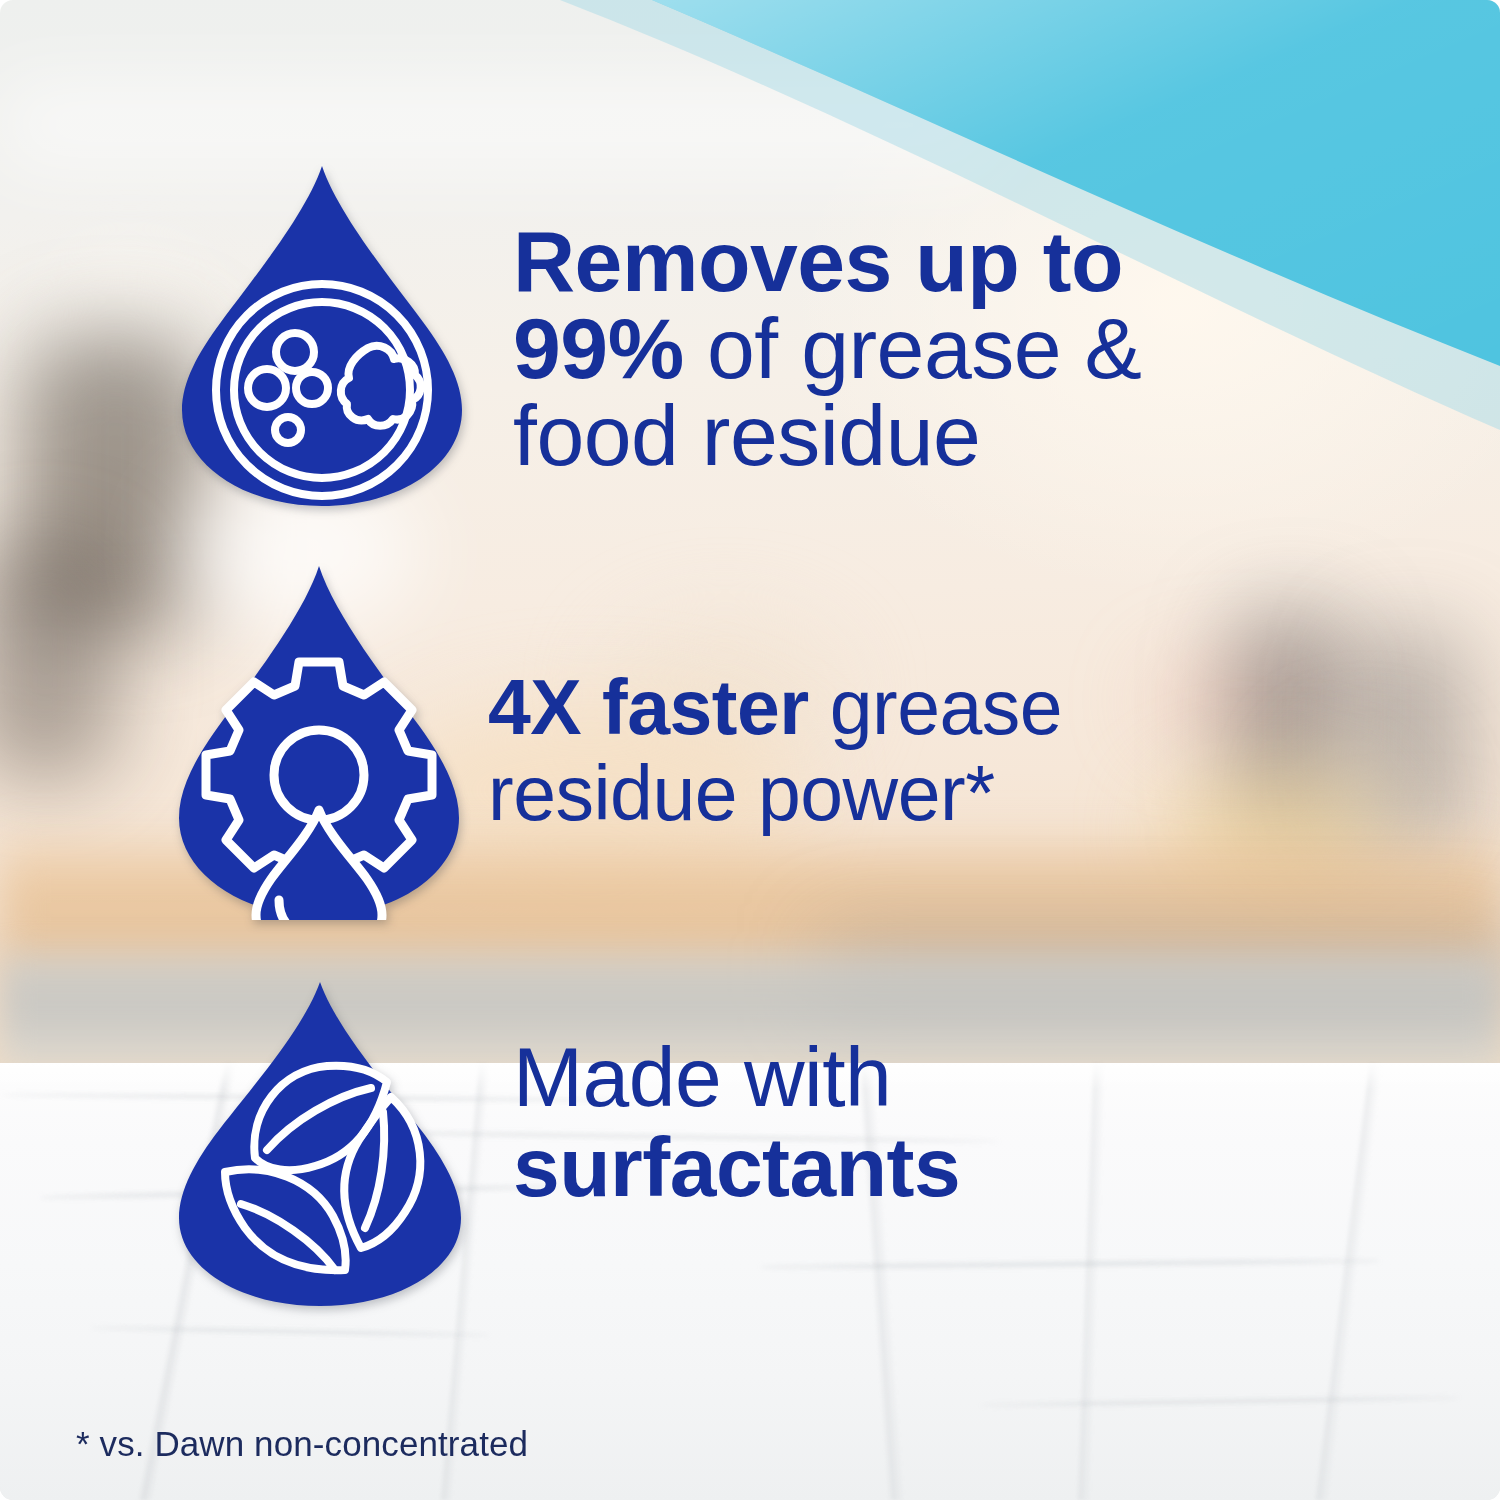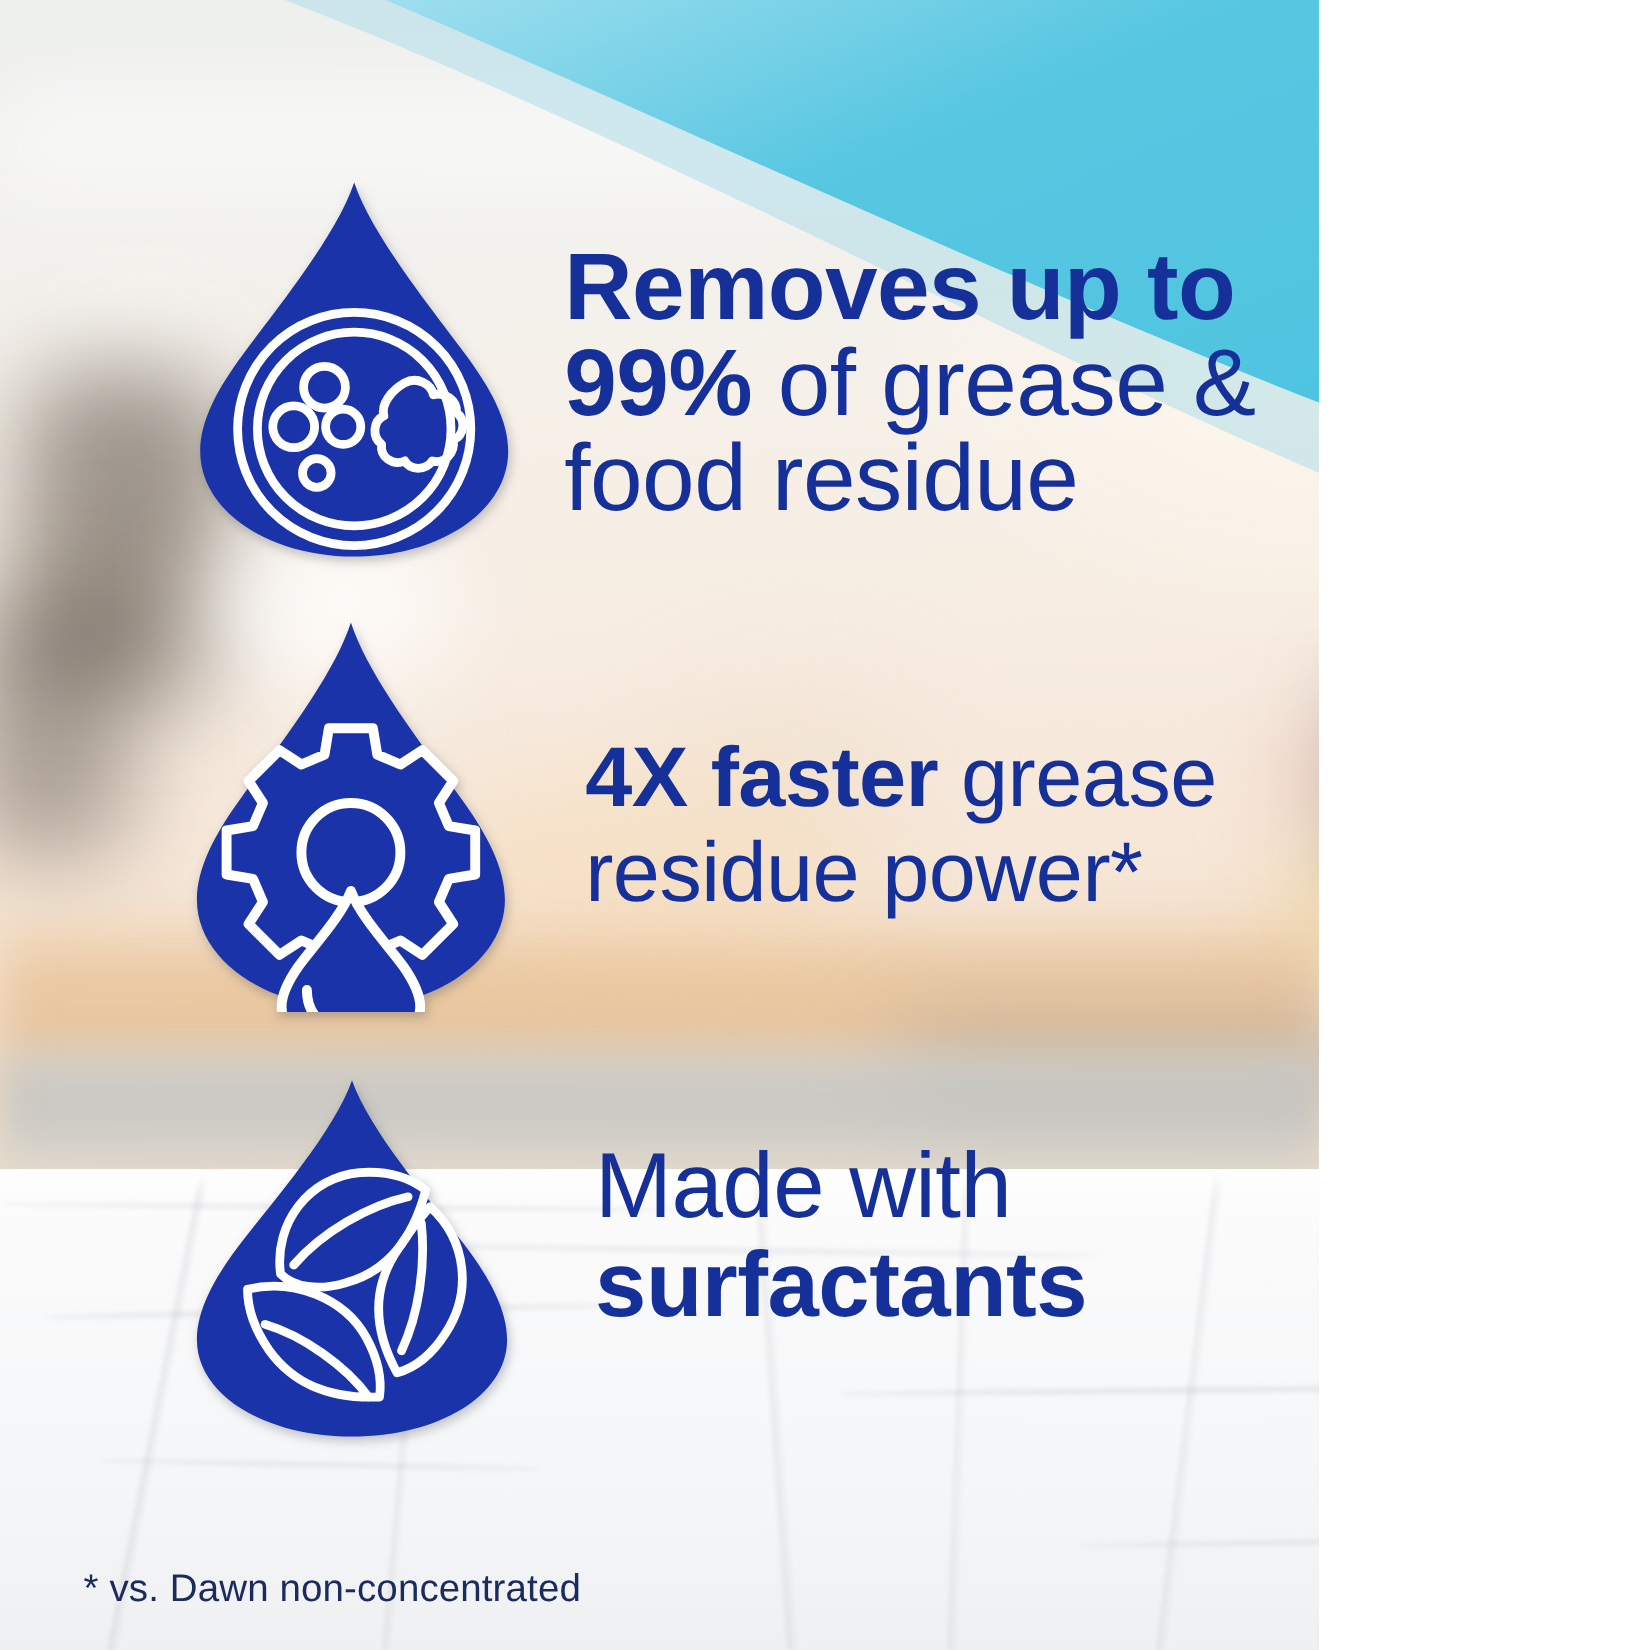--- a/index.html
+++ b/index.html
@@ -7,23 +7,24 @@
   body {
     font-family:"Liberation Sans", sans-serif;
     background:#ffffff;
     overflow:hidden;
     position:relative;
   }
 
   
   #canvas {
     position:relative;
-    width:1199px;
+    width:1500px;
     height:1500px;
     overflow:hidden;
+    border-radius:13px;
   }
 
   
   .bg-photo {
     position:absolute;
     inset:0;
     background:
       
       radial-gradient(ellipse 560px 420px at 1180px 300px, rgba(255,248,238,.95) 0%, rgba(255,246,232,0) 70%),
       
@@ -107,22 +108,22 @@
     position:absolute;
     color:#16309A;
     letter-spacing:-.5px;
   }
   .feature-text .ln { display:block; white-space:nowrap; }
   .feature-text .bold { font-weight:bold; }
   .feature-text .reg  { font-weight:normal; }
 
   
   #text-1 { left:513px; top:218px; font-size:86px;  line-height:87px; }
-  #text-2 { left:532px; top:664px; font-size:77px;  line-height:86px; }
-  #text-3 { left:513px; top:1032px;font-size:84px;  line-height:90px;margin-left:28px; }
+  #text-2 { left:488px; top:664px; font-size:77px;  line-height:86px; }
+  #text-3 { left:513px; top:1032px;font-size:84px;  line-height:90px; }
 
   
   .footnote {
     position:absolute; left:76px; top:1424px;
     color:#1C2B5E; font-size:35px; font-weight:normal;
     letter-spacing:.1px; white-space:nowrap;
   }
 </style>
 </head>
 <body>

